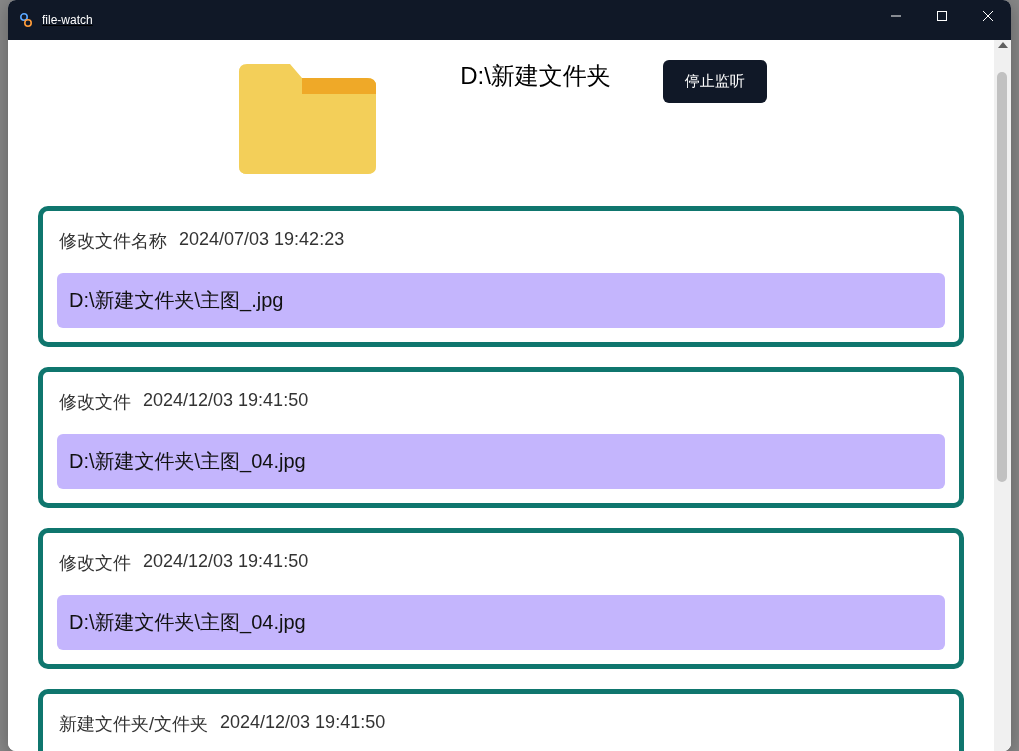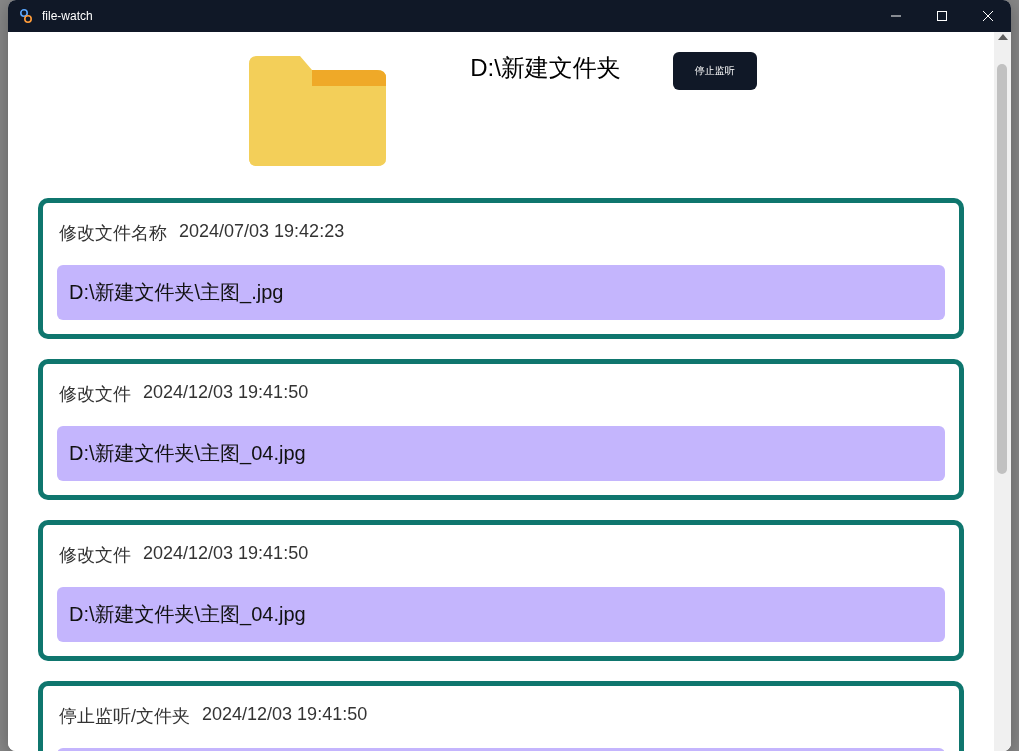--- a/index.html
+++ b/index.html
@@ -18,26 +18,27 @@
       width: 1003px;
       height: 751px;
       background: #ffffff;
       border-radius: 8px;
       overflow: hidden;
       display: flex;
       flex-direction: column;
       box-shadow: 0 4px 20px rgba(0,0,0,0.3);
     }
     .titlebar {
-      height: 32px;
+      height: 40px;
       background: #101827;
       display: flex;
       align-items: center;
       padding-left: 10px;
       flex-shrink: 0;
+      text-decoration: underline;
     }
     .app-icon {
       width: 16px;
       height: 16px;
       margin-right: 8px;
     }
     .title-text {
       color: #ffffff;
       font-size: 12px;
       flex: 1;
@@ -89,21 +90,21 @@
     .path-text {
       font-size: 24px;
       color: #000;
       font-weight: 400;
     }
     .stop-btn {
       background: #101827;
       color: #ffffff;
       border: none;
       border-radius: 6px;
-      font-size: 10px;
+      font-size: 15px;
       padding: 12px 22px;
       width: fit-content;
       cursor: pointer;
     }
     .list-area {
       flex: 1;
       overflow-y: auto;
       padding-bottom: 20px;
     }
     .card {
@@ -223,21 +224,21 @@
         <div class="card">
           <div class="card-header">
             <span>修改文件</span>
             <span>2024/12/03 19:41:50</span>
           </div>
           <div class="file-path">D:\新建文件夹\主图_04.jpg</div>
         </div>
 
         <div class="card">
           <div class="card-header">
-            <span>停止监听/文件夹</span>
+            <span>新建文件夹/文件夹</span>
             <span>2024/12/03 19:41:50</span>
           </div>
           <div class="file-path">D:\新建文件夹\主图_04.jpg</div>
         </div>
       </div>
 
     </div>
 
     <div class="right-scroll">
       <div class="arrow-up"></div>

